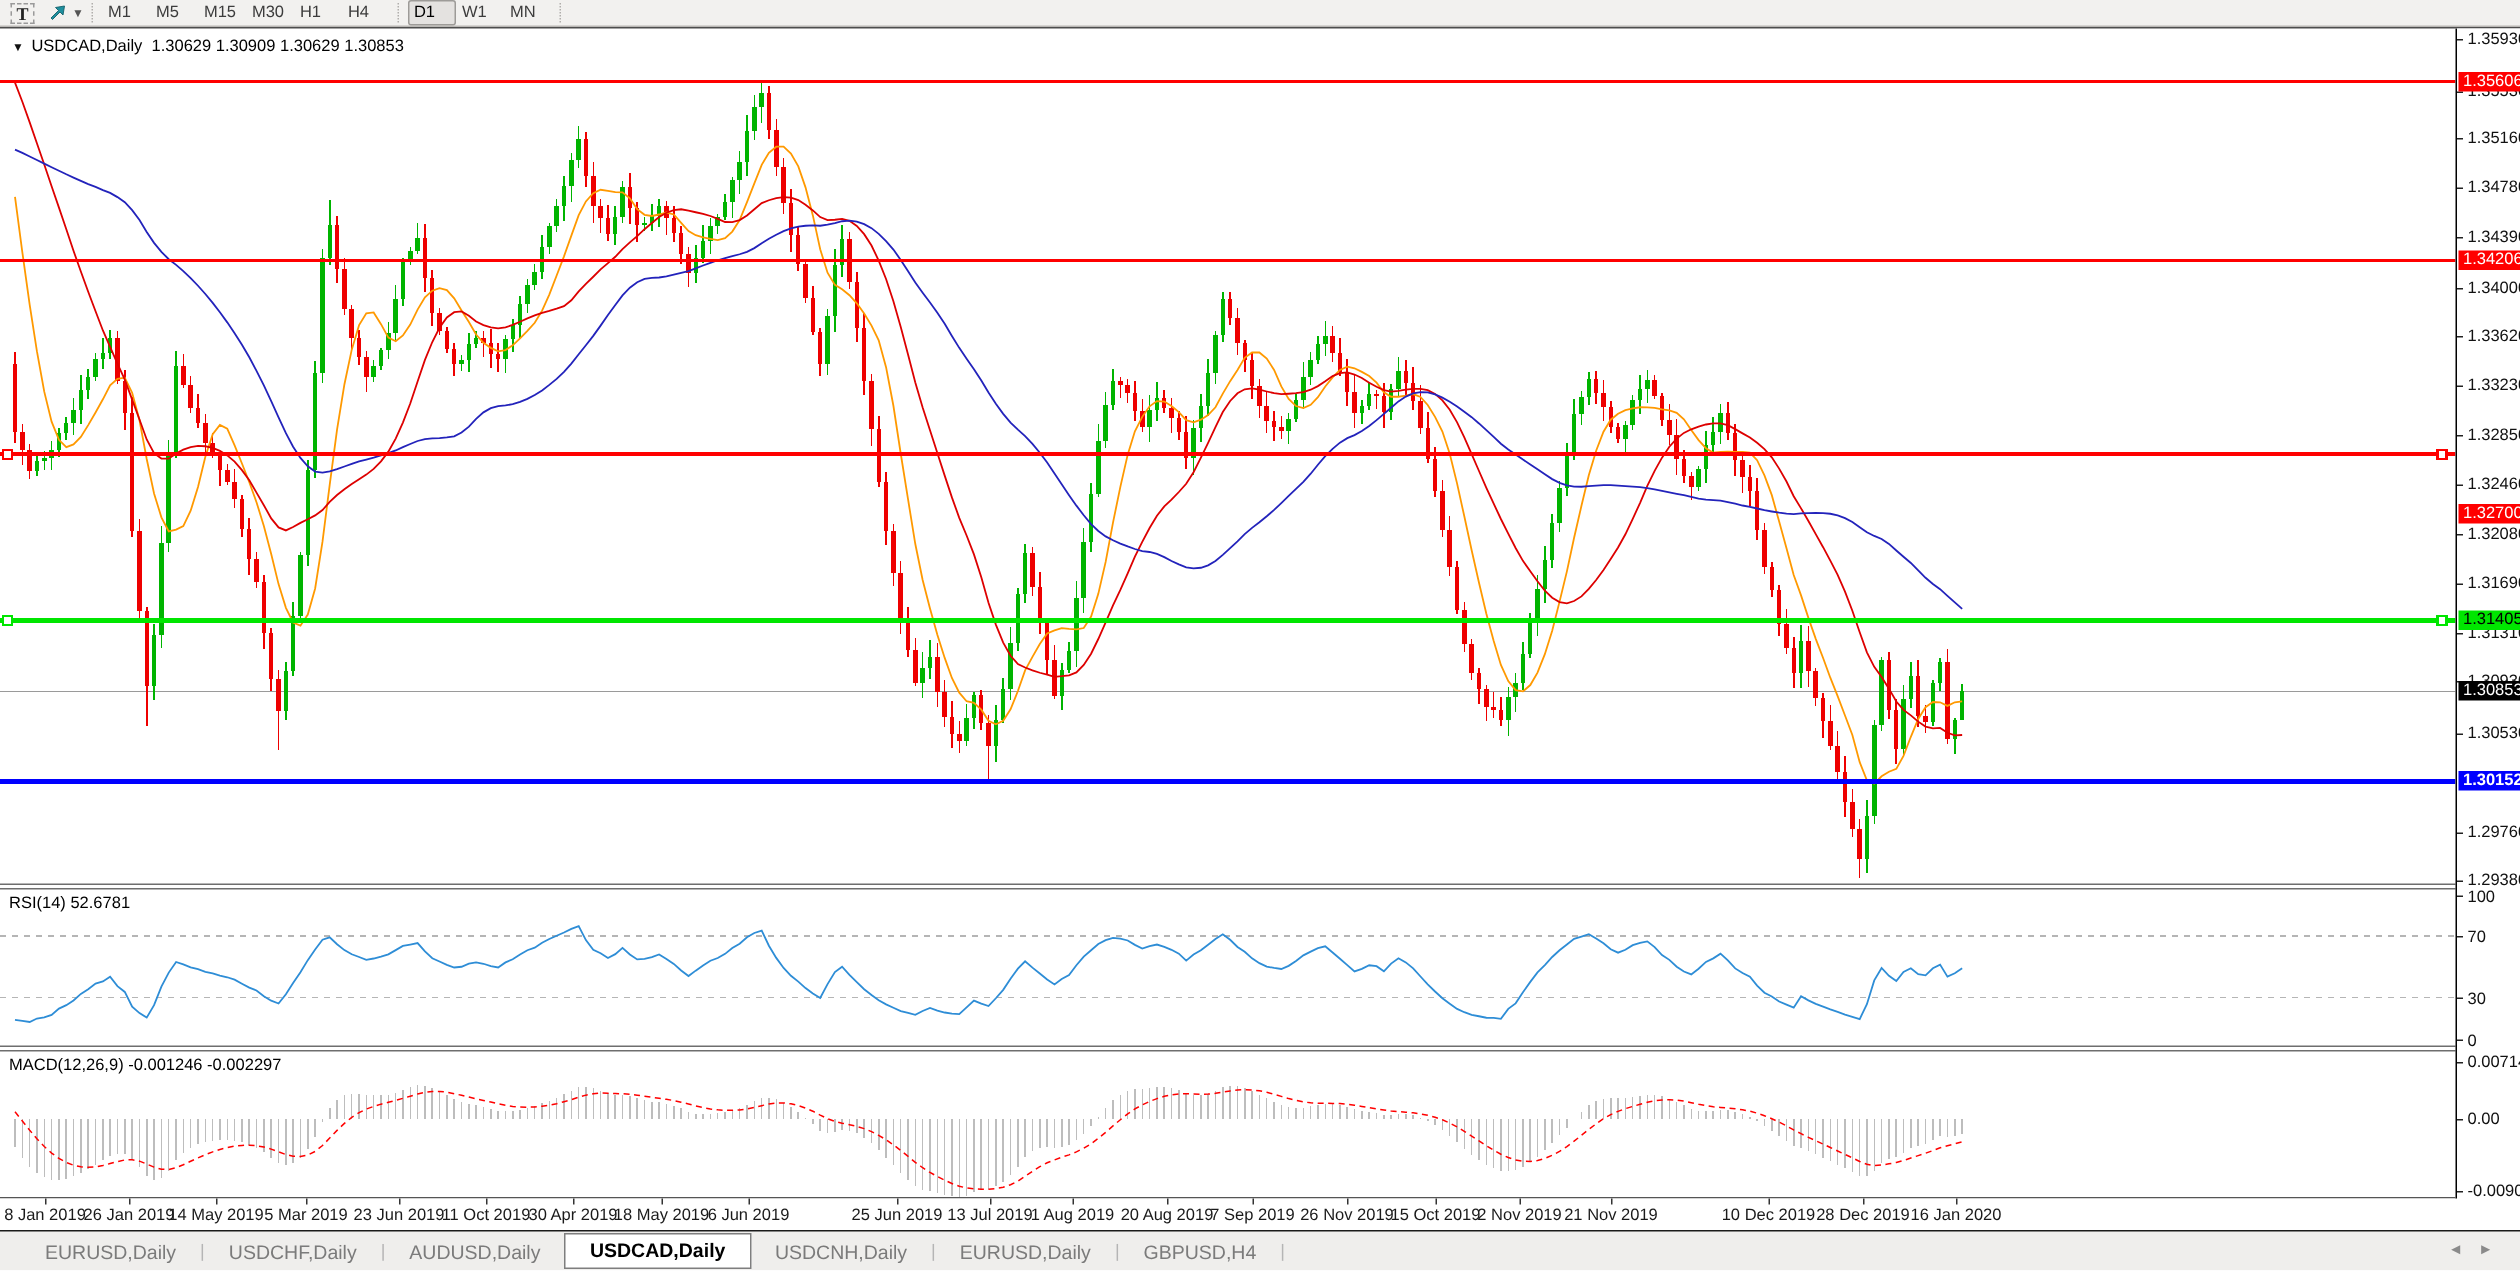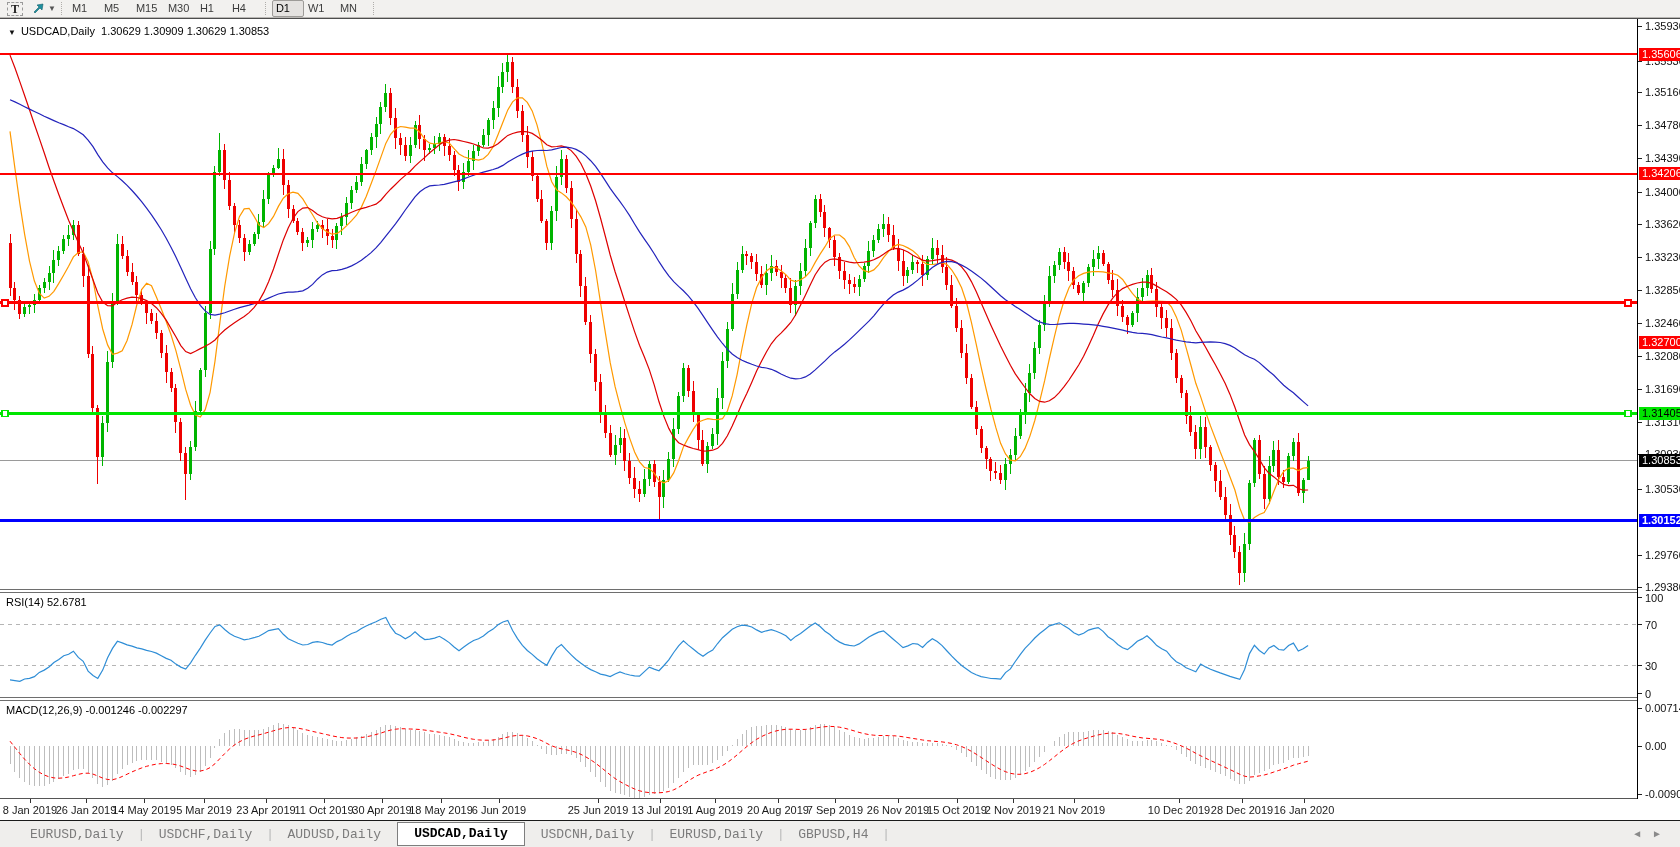--- a/index.html
+++ b/index.html
@@ -34,21 +34,21 @@
           padding-left:3px;box-sizing:border-box;white-space:nowrap;z-index:25;}
   .datestrip{position:absolute;left:0;top:780px;width:1637px;height:22px;background:#fff;}
   .dtick{position:absolute;top:0;width:1px;height:4px;background:#333;}
   .dlabel{position:absolute;top:5px;width:74px;margin-left:-37px;text-align:center;
           font-size:11px;color:#1a1a1a;white-space:nowrap;}
   .botline{position:absolute;left:0;top:779px;width:1637px;height:1px;background:#555;}
   
   .tabbar{position:absolute;left:0;top:820px;width:1680px;height:27px;background:#efeeec;
           border-top:1px solid #1a1a1a;box-sizing:border-box;display:flex;align-items:center;}
   .tabs{display:flex;align-items:center;margin-left:14px;height:100%;}
-  .tab{font-size:13px;color:#7b7b7b;padding:0 16px;height:21px;line-height:21px;cursor:default;font-family:Liberation Mono, monospace;}
+  .tab{font-size:13px;color:#7b7b7b;padding:0 16px;height:21px;line-height:21px;cursor:default;}
   .tab.active{background:#fff;border:1px solid #7e7e7e;color:#000;font-weight:bold;
               height:22px;line-height:22px;}
   .tsep{color:#b5b5b5;font-size:12px;}
   .navarrows{position:absolute;right:8px;top:7px;color:#8a8a8a;font-size:10px;letter-spacing:10px;}
 </style>
 </head>
 <body>
 
 <div id="root">
 
@@ -918,21 +918,21 @@
     <div class="datestrip" id="datestrip">
         <div class="dtick" style="left: 30px;"></div>
         <div class="dlabel" style="left: 30px;">8 Jan 2019</div>
         <div class="dtick" style="left: 86px;"></div>
         <div class="dlabel" style="left: 86px;">26 Jan 2019</div>
         <div class="dtick" style="left: 144px;"></div>
         <div class="dlabel" style="left: 144px;">14 May 2019</div>
         <div class="dtick" style="left: 204px;"></div>
         <div class="dlabel" style="left: 204px;">5 Mar 2019</div>
         <div class="dtick" style="left: 266px;"></div>
-        <div class="dlabel" style="left: 266px;">23 Apr 2019</div>
+        <div class="dlabel" style="left: 266px;">23 Jun 2019</div>
         <div class="dtick" style="left: 324px;"></div>
         <div class="dlabel" style="left: 324px;">11 Oct 2019</div>
         <div class="dtick" style="left: 382px;"></div>
         <div class="dlabel" style="left: 382px;">30 Apr 2019</div>
         <div class="dtick" style="left: 441px;"></div>
         <div class="dlabel" style="left: 441px;">18 May 2019</div>
         <div class="dtick" style="left: 499px;"></div>
         <div class="dlabel" style="left: 499px;">6 Jun 2019</div>
         <div class="dtick" style="left: 598px;"></div>
         <div class="dlabel" style="left: 598px;">25 Jun 2019</div>

